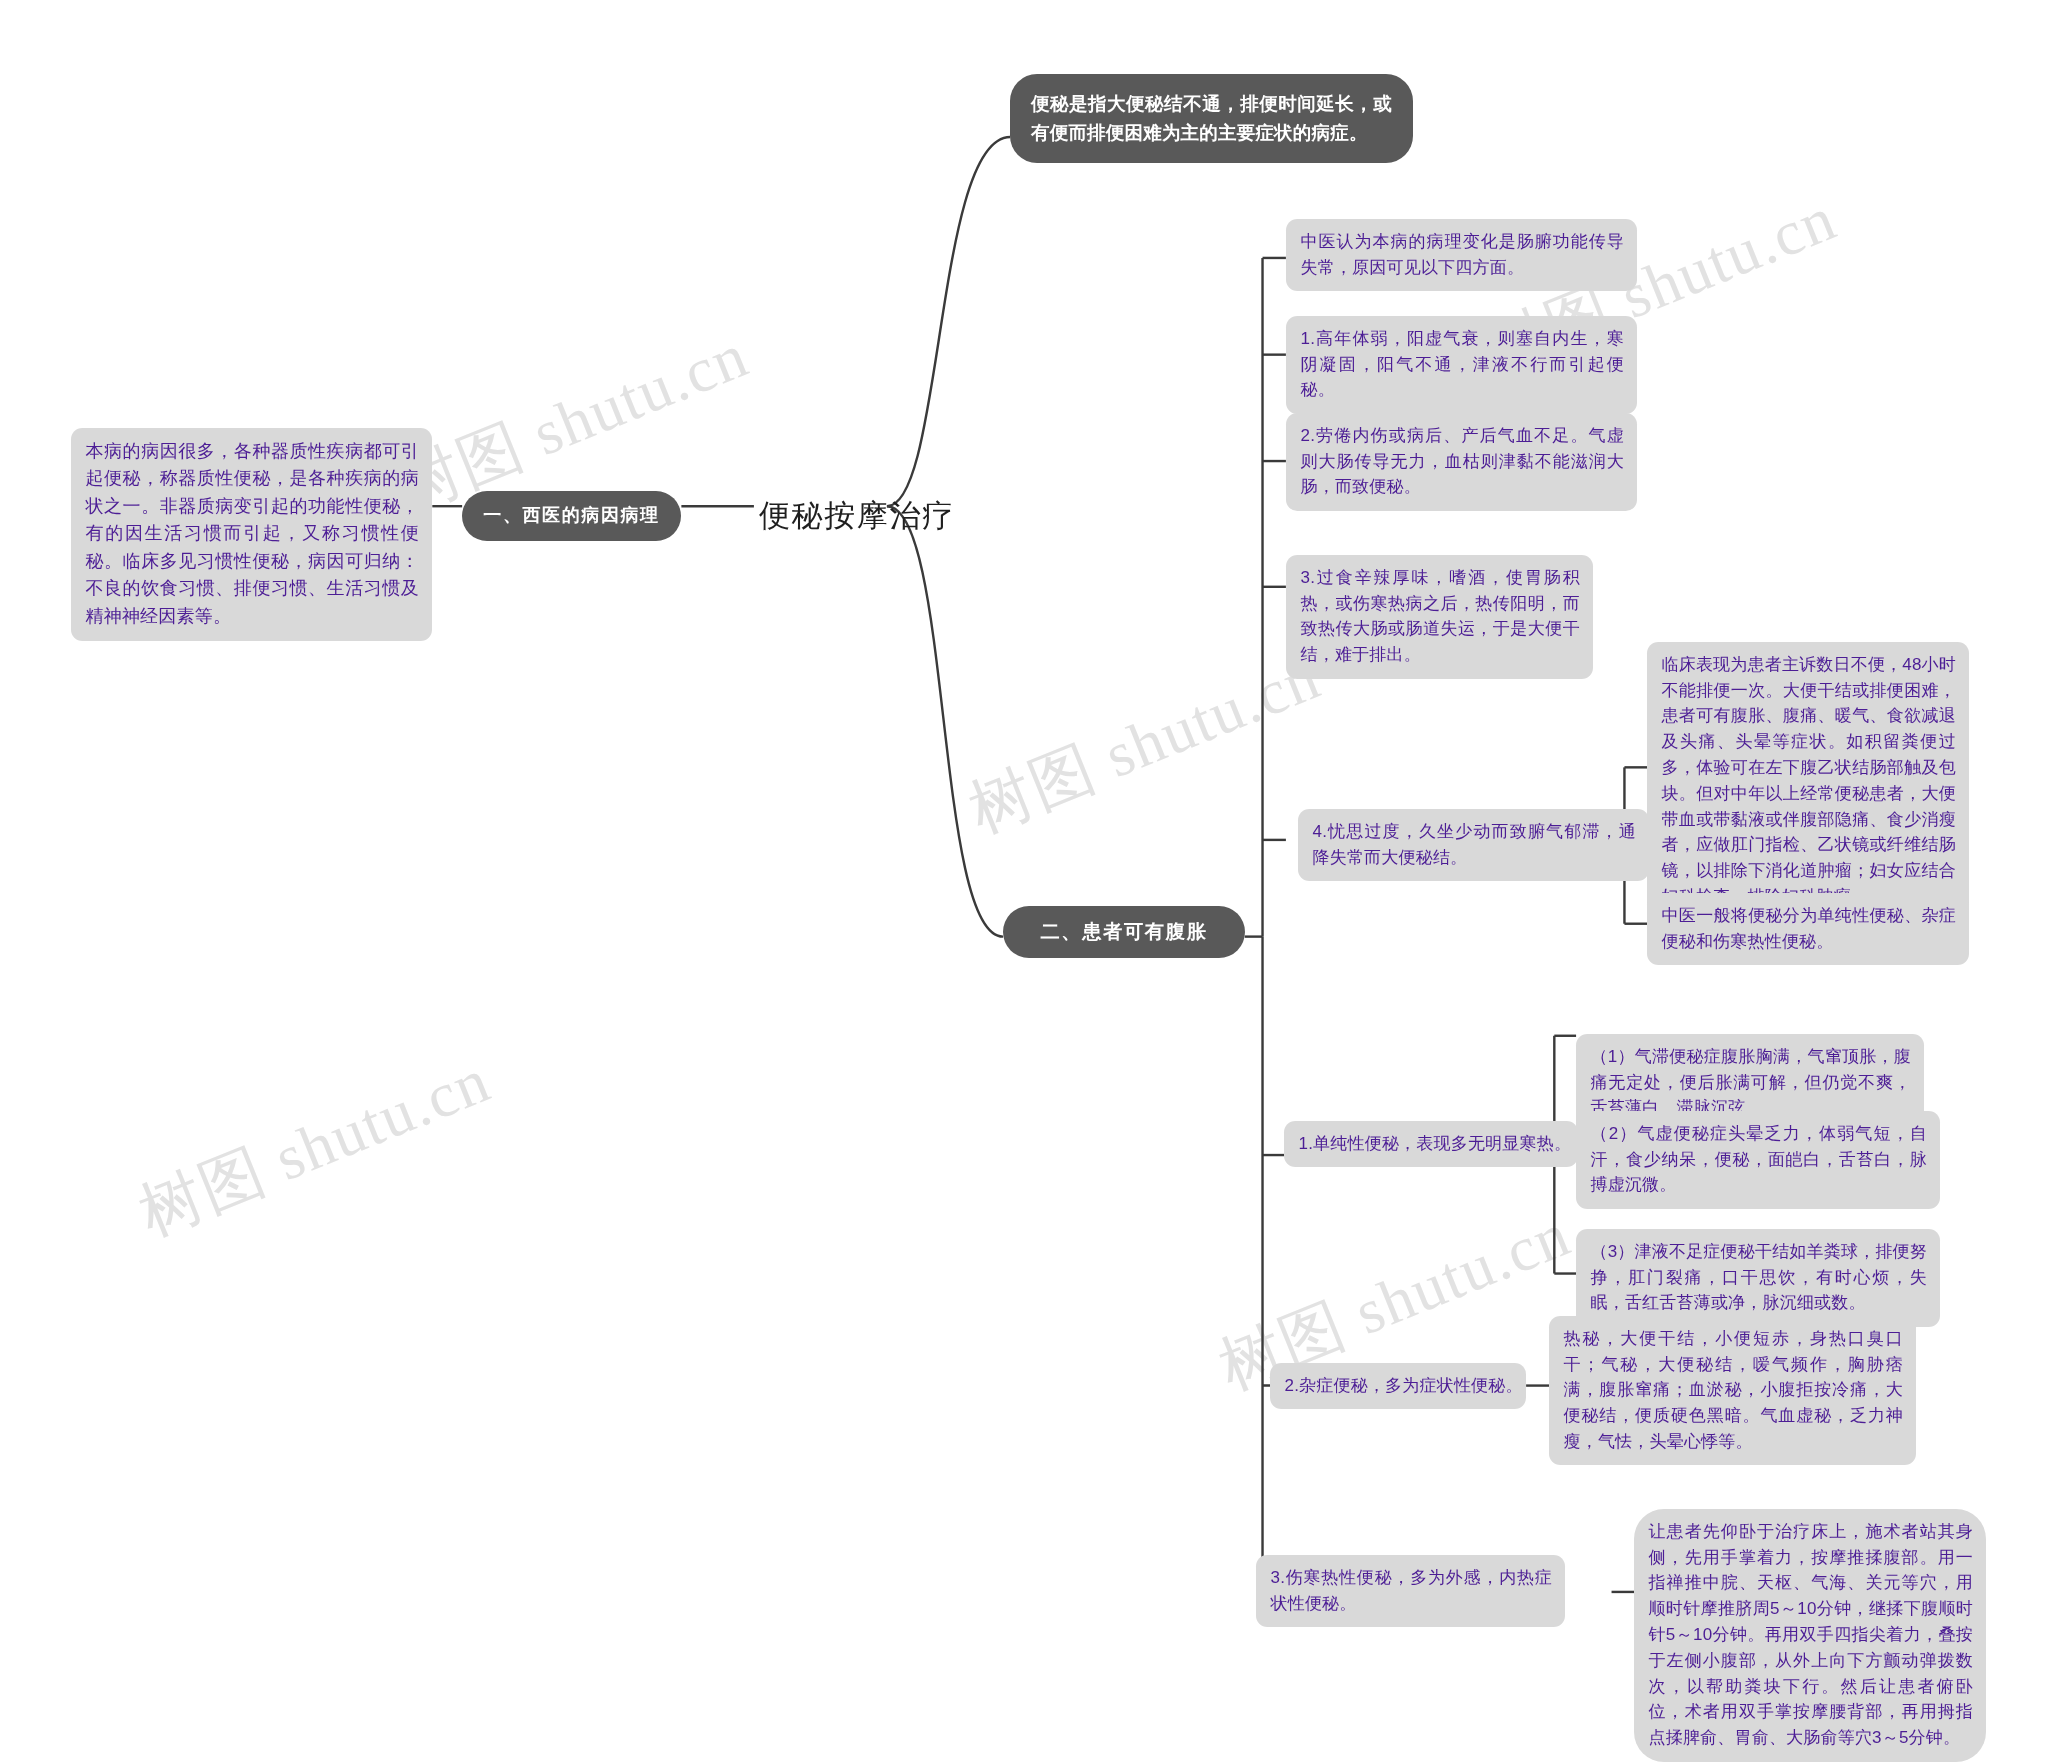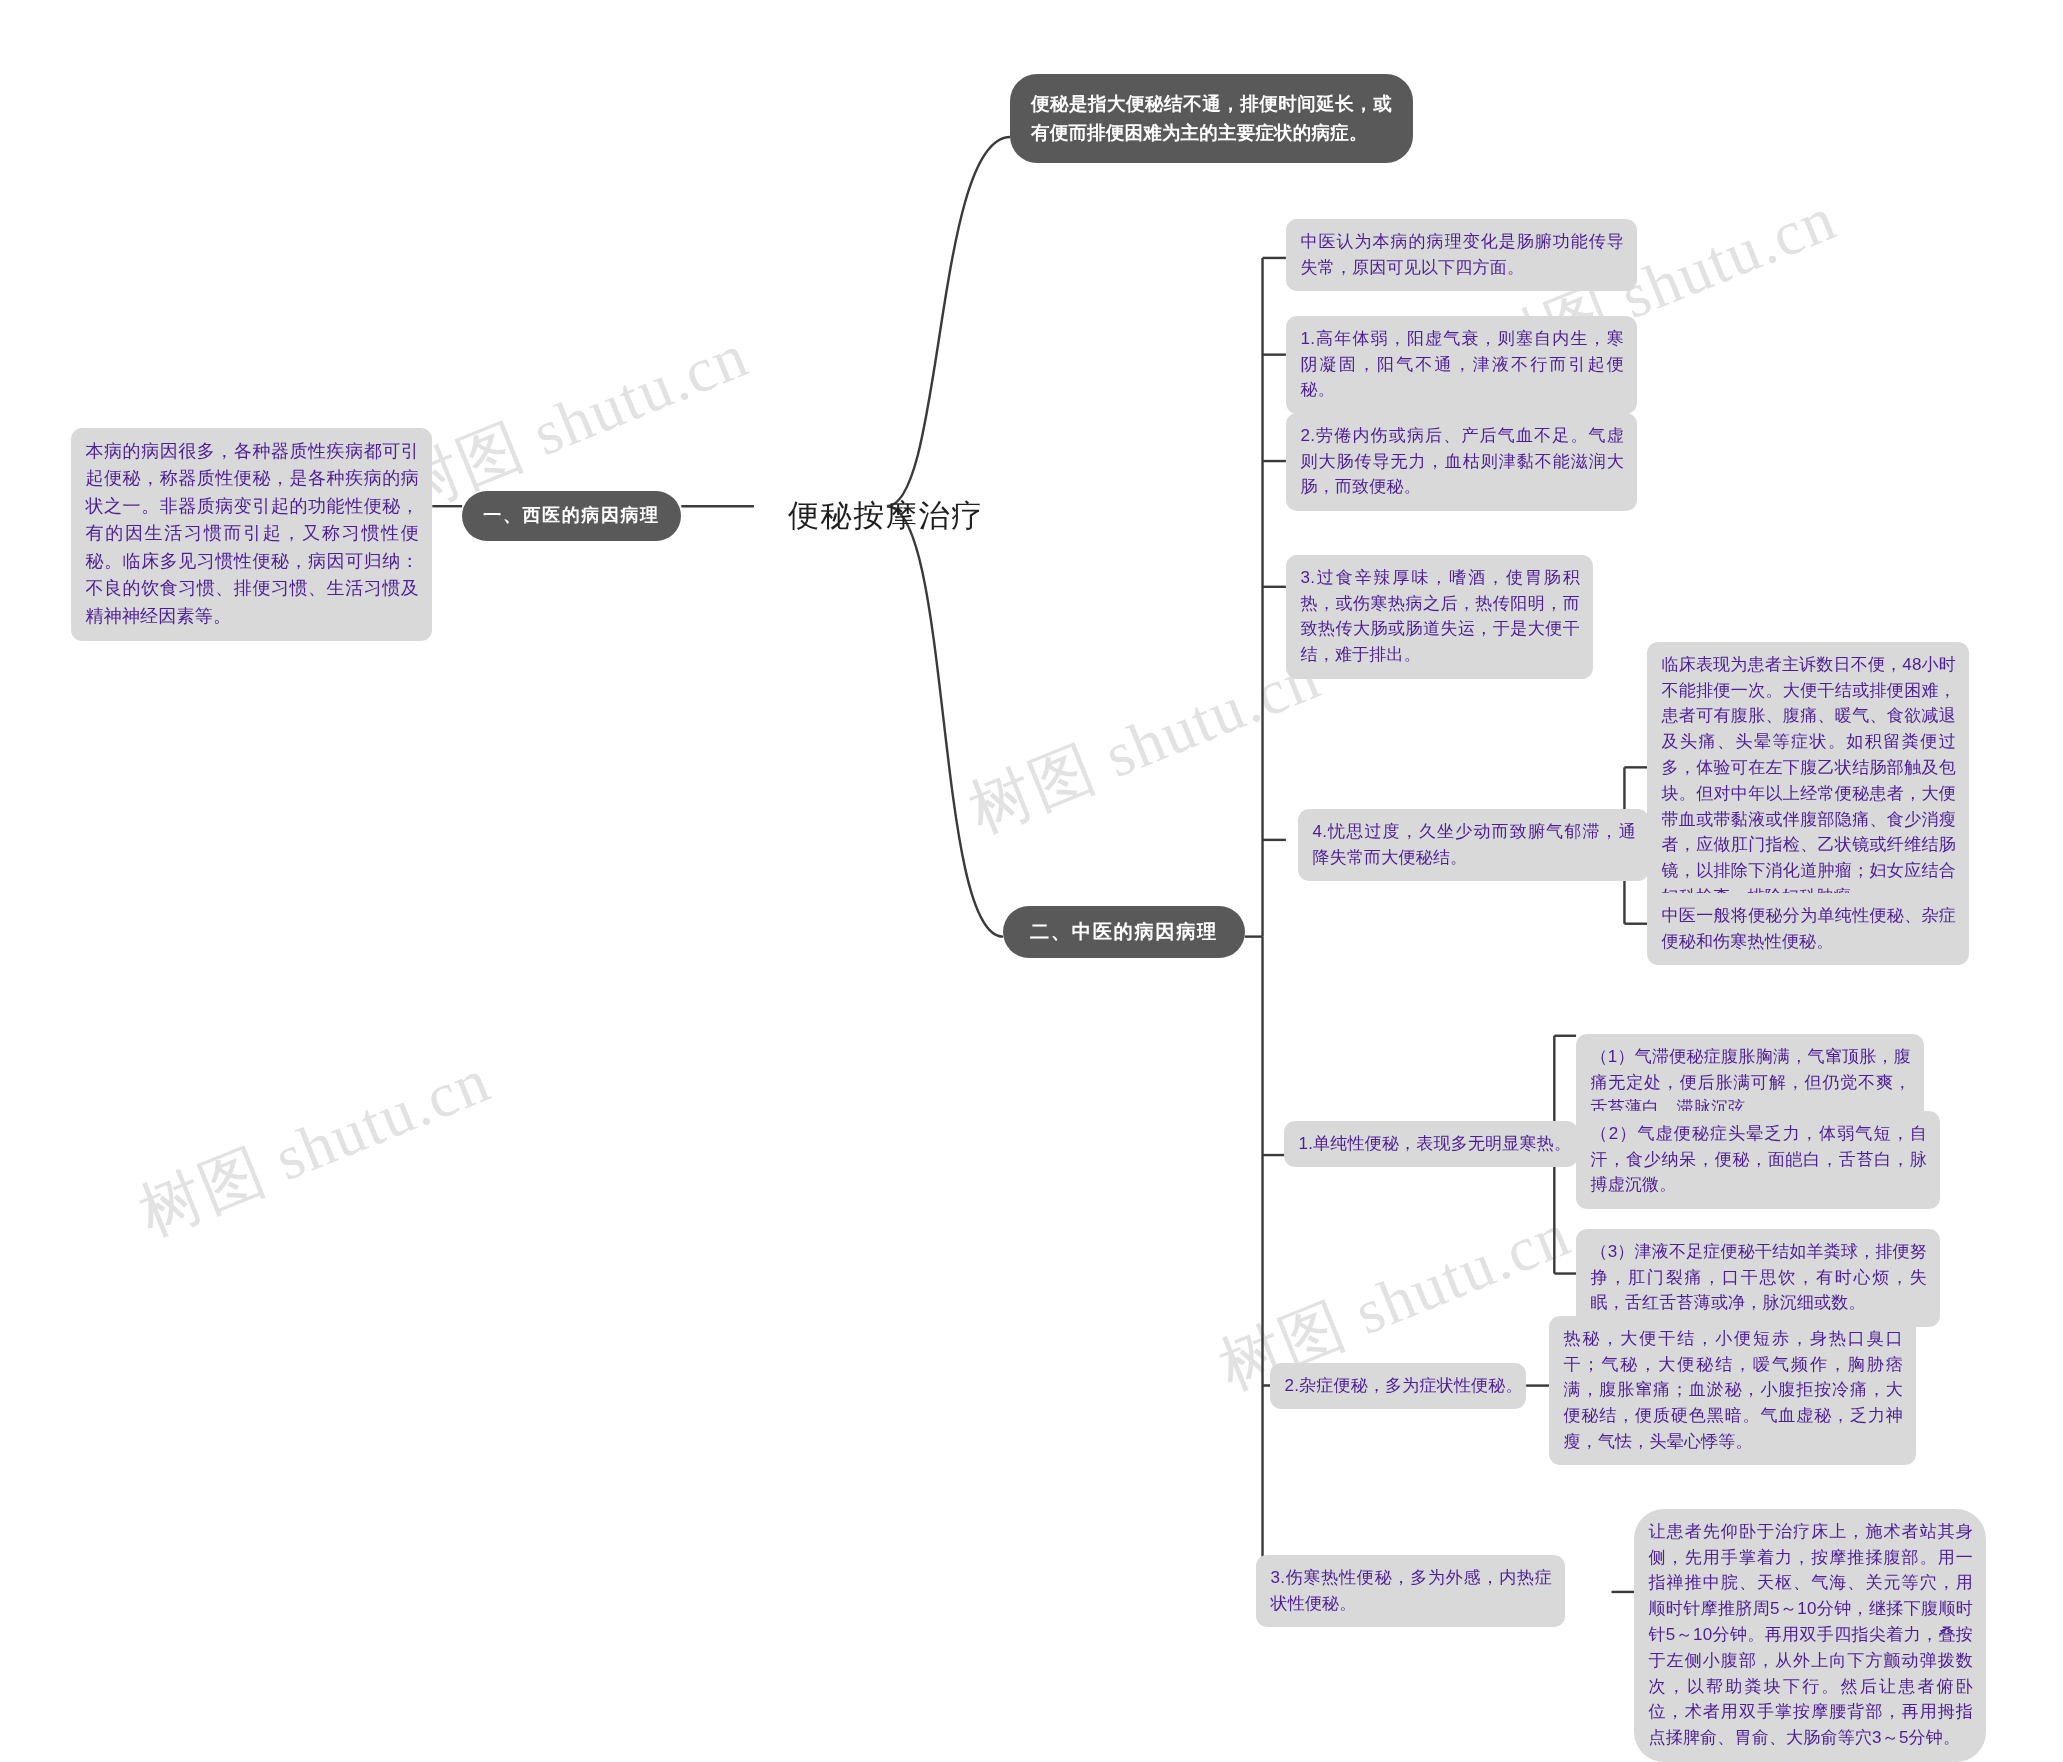--- a/index.html
+++ b/index.html
@@ -65,21 +65,20 @@
   .node.dark.multiline {
     border-radius: 27px;
   }
   .node.root {
     background: transparent;
     color: #1f1f1f;
     font-size: 31px;
     padding: 0;
     letter-spacing: 1.6px;
     white-space: nowrap;
-    margin-left: 29px;
   }
 
   
   #n-root        { left: 759px;  top: 492px;  }
   #n-def         { left: 1010px; top: 74px;   width: 403px; padding: 16px 21px; font-size: 18.5px; line-height: 1.55;}
   #n-west        { left: 462px;  top: 491px;  width: 219px; padding: 11.3px 0; text-align: center; font-size: 18px; letter-spacing: 1.6px;}
   #n-west-body   { left: 71px;   top: 428px;  width: 361px; font-size: 18px; line-height: 1.53;}
   #n-tcm         { left: 1003px; top: 906px; width: 242px; padding: 11.3px 0; text-align: center; font-size: 19.3px; letter-spacing: 1.6px;}
 
   #n-t-intro     { left: 1286px; top: 219px;  width: 351px; }
@@ -154,21 +153,21 @@
     </g>
   </svg>
 
   <div class="node root" id="n-root">便秘按摩治疗</div>
 
   <div class="node dark multiline" id="n-def">便秘是指大便秘结不通，排便时间延长，或有便而排便困难为主的主要症状的病症。</div>
 
   <div class="node dark" id="n-west">一、西医的病因病理</div>
   <div class="node" id="n-west-body">本病的病因很多，各种器质性疾病都可引起便秘，称器质性便秘，是各种疾病的病状之一。非器质病变引起的功能性便秘，有的因生活习惯而引起，又称习惯性便秘。临床多见习惯性便秘，病因可归纳：不良的饮食习惯、排便习惯、生活习惯及精神神经因素等。</div>
 
-  <div class="node dark" id="n-tcm">二、中医的病因病理</div>
+  <div class="node dark" id="n-tcm">二、患者可有腹胀</div>
 
   <div class="node" id="n-t-intro">中医认为本病的病理变化是肠腑功能传导失常，原因可见以下四方面。</div>
   <div class="node" id="n-t1">1.高年体弱，阳虚气衰，则塞自内生，寒阴凝固，阳气不通，津液不行而引起便秘。</div>
   <div class="node" id="n-t2">2.劳倦内伤或病后、产后气血不足。气虚则大肠传导无力，血枯则津黏不能滋润大肠，而致便秘。</div>
   <div class="node" id="n-t3">3.过食辛辣厚味，嗜酒，使胃肠积热，或伤寒热病之后，热传阳明，而致热传大肠或肠道失运，于是大便干结，难于排出。</div>
   <div class="node" id="n-t4">4.忧思过度，久坐少动而致腑气郁滞，通降失常而大便秘结。</div>
 
   <div class="node" id="n-clinic">临床表现为患者主诉数日不便，48小时不能排便一次。大便干结或排便困难，患者可有腹胀、腹痛、暖气、食欲减退及头痛、头晕等症状。如积留粪便过多，体验可在左下腹乙状结肠部触及包块。但对中年以上经常便秘患者，大便带血或带黏液或伴腹部隐痛、食少消瘦者，应做肛门指检、乙状镜或纤维结肠镜，以排除下消化道肿瘤；妇女应结合妇科检查，排除妇科肿瘤。</div>
   <div class="node" id="n-classify">中医一般将便秘分为单纯性便秘、杂症便秘和伤寒热性便秘。</div>
 

